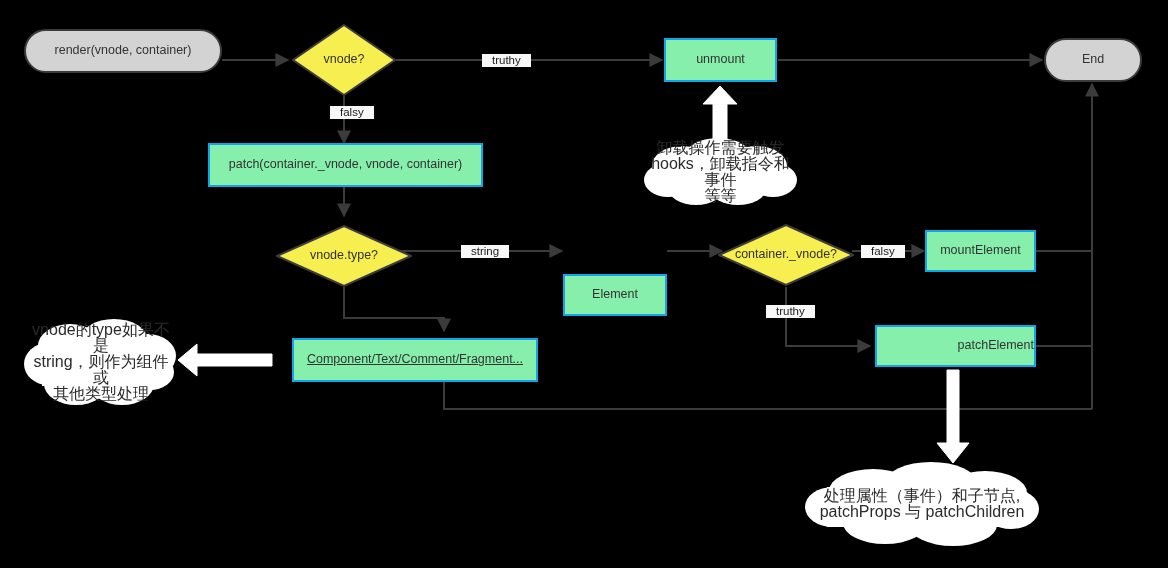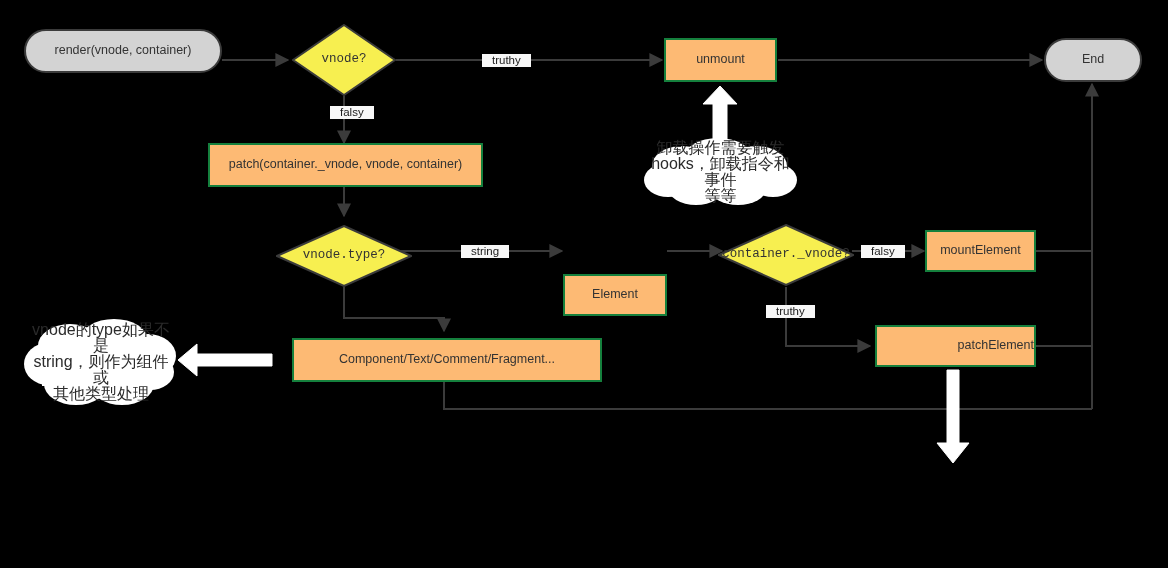--- a/index.html
+++ b/index.html
@@ -37,41 +37,40 @@
     font-size: 12.5px;
     line-height: 1.25;
     z-index: 4;
   }
   .node-terminal {
     background: #d3d3d3;
     border: 2px solid #3b3b3b;
     border-radius: 22px;
   }
   .node-process {
-    background: #fdba74;
-    border: 2px solid #15803d;
+    background: #86efac;
+    border: 2px solid #0ea5e9;
   }
   .node-decision {
     z-index: 4;
     background: transparent;
     border: none;
   }
   .node-decision .diamond-shape {
     position: absolute;
     left: 0;
     top: 0;
     width: 100%;
     height: 100%;
   }
   .node-decision .diamond-label {
     position: relative;
     z-index: 2;
     padding: 0 2px;
     white-space: nowrap;
-    font-family: Liberation Mono, monospace;
   }
   .edge-label {
     position: absolute;
     background: #f7f7f7;
     color: #1c1c1c;
     font-size: 11.5px;
     line-height: 13px;
     padding: 0 10px;
     white-space: nowrap;
     z-index: 6;
@@ -197,21 +196,21 @@
   </div>
 
   <div class="node node-process" style="left:925px; top:230px; width:111px; height:42px;">
     <span>mountElement</span>
   </div>
 
   <div class="node node-process" style="left:875px; top:325px; width:161px; height:42px;justify-content:flex-end;">
     <span>patchElement</span>
   </div>
 
-  <div class="node node-process" style="left:292px; top:338px; width:310px; height:44px;">
+  <div class="node node-process" style="left:292px; top:338px; width:246px; height:44px;text-decoration:underline;">
     <span>Component/Text/Comment/Fragment...</span>
   </div>
 
   <div class="edge-label" style="left:482px; top:54px;">truthy</div>
 
   <div class="edge-label" style="left:330px; top:106px;">falsy</div>
 
   <div class="edge-label" style="left:449px; top:245px;margin-left:12px;">string</div>
 
   <div class="edge-label" style="left:861px; top:245px;">falsy</div>
@@ -247,14 +246,30 @@
         <ellipse cx="100" cy="68" rx="32" ry="21"></ellipse>
         <ellipse cx="128" cy="56" rx="24" ry="18"></ellipse>
         <rect x="20" y="26" width="118" height="44"></rect>
       </g>
     </svg>
     <div class="cloud-text">vnode的type如果不是
 string，则作为组件或
 其他类型处理</div>
   </div>
 
+  <div class="cloud" style="left:803px; top:461px; width:238px; height:86px;">
+    <svg viewBox="0 0 238 86" width="238" height="86">
+      <g fill="#ffffff">
+        <ellipse cx="70" cy="30" rx="44" ry="22"></ellipse>
+        <ellipse cx="128" cy="22" rx="46" ry="21"></ellipse>
+        <ellipse cx="182" cy="32" rx="42" ry="22"></ellipse>
+        <ellipse cx="30" cy="46" rx="28" ry="20"></ellipse>
+        <ellipse cx="208" cy="48" rx="28" ry="20"></ellipse>
+        <ellipse cx="82" cy="62" rx="42" ry="21"></ellipse>
+        <ellipse cx="150" cy="64" rx="44" ry="21"></ellipse>
+        <rect x="24" y="26" width="190" height="40"></rect>
+      </g>
+    </svg>
+    <div class="cloud-text">处理属性（事件）和子节点,
+patchProps 与 patchChildren</div>
+  </div>
 
 </div>
 
 </body></html>

